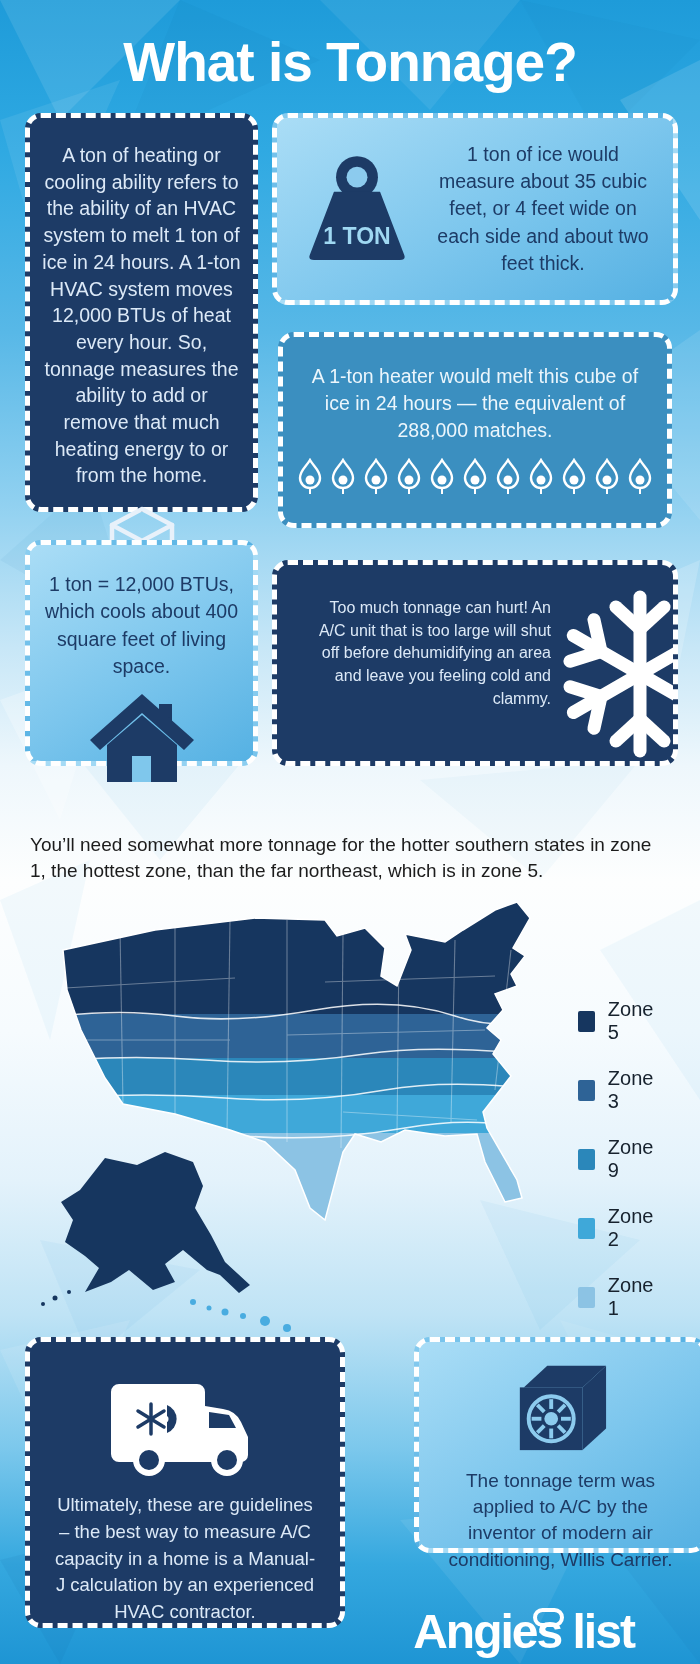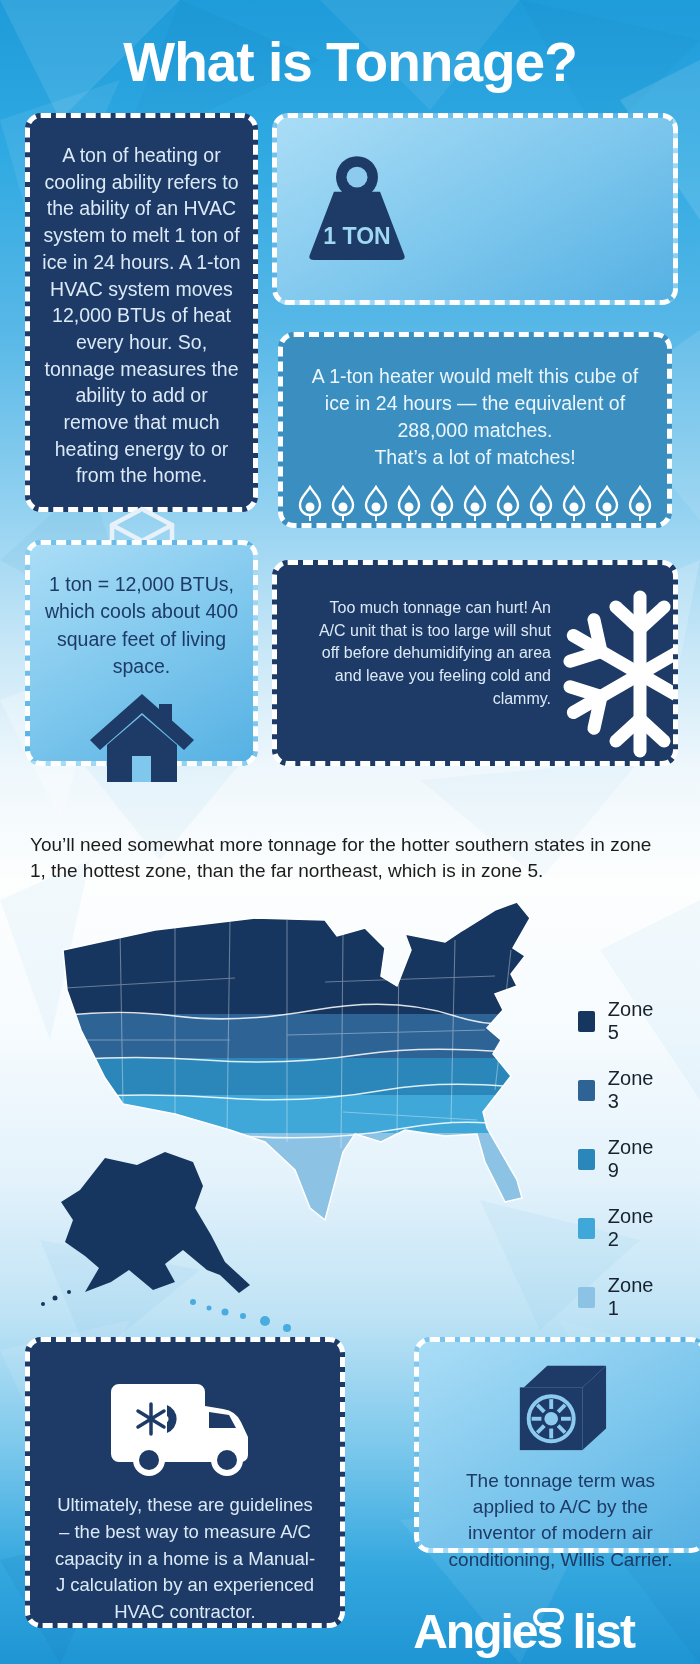--- a/index.html
+++ b/index.html
@@ -114,25 +114,25 @@
 
   <div id="box-icesize" class="box box-light">
     <div>
       <svg width="128" height="110" viewBox="0 0 120 105">
         <circle cx="60" cy="24" r="20" fill="#1d3b66"></circle>
         <circle cx="60" cy="24" r="10" fill="#8ccbee"></circle>
         <path d="M38,38 L82,38 L105,98 Q107,103 101,103 L19,103 Q13,103 15,98 Z" fill="#1d3b66"></path>
         <text x="60" y="88" text-anchor="middle" font-family="Liberation Sans, sans-serif" font-size="22" font-weight="bold" fill="#9fd8f2">1 TON</text>
       </svg>
     </div>
+    <div class="txt">1 ton of ice would measure about 35 cubic feet, or 4 feet wide on each side and about two feet thick.</div>
   </div>
 
   <div id="box-matches" class="box box-steel">
     <div class="txt">A 1-ton heater would melt this cube of ice in 24 hours — the equivalent of 288,000 matches.</div>
-    <div class="txt">That’s a lot of matches!</div>
     <div class="flames">
     <span>
       <svg width="26" height="36" viewBox="0 0 26 36">
         <path d="M13,2 C17,9 23,12 23,20 a10,10 0 0 1 -20,0 C3,12 9,9 13,2 Z" fill="none" stroke="#ffffff" stroke-width="2.4"></path>
         <circle cx="13" cy="22" r="4.5" fill="#ffffff"></circle>
         <line x1="13" y1="31" x2="13" y2="36" stroke="#ffffff" stroke-width="2"></line>
       </svg>
     </span>
 
     <span>

